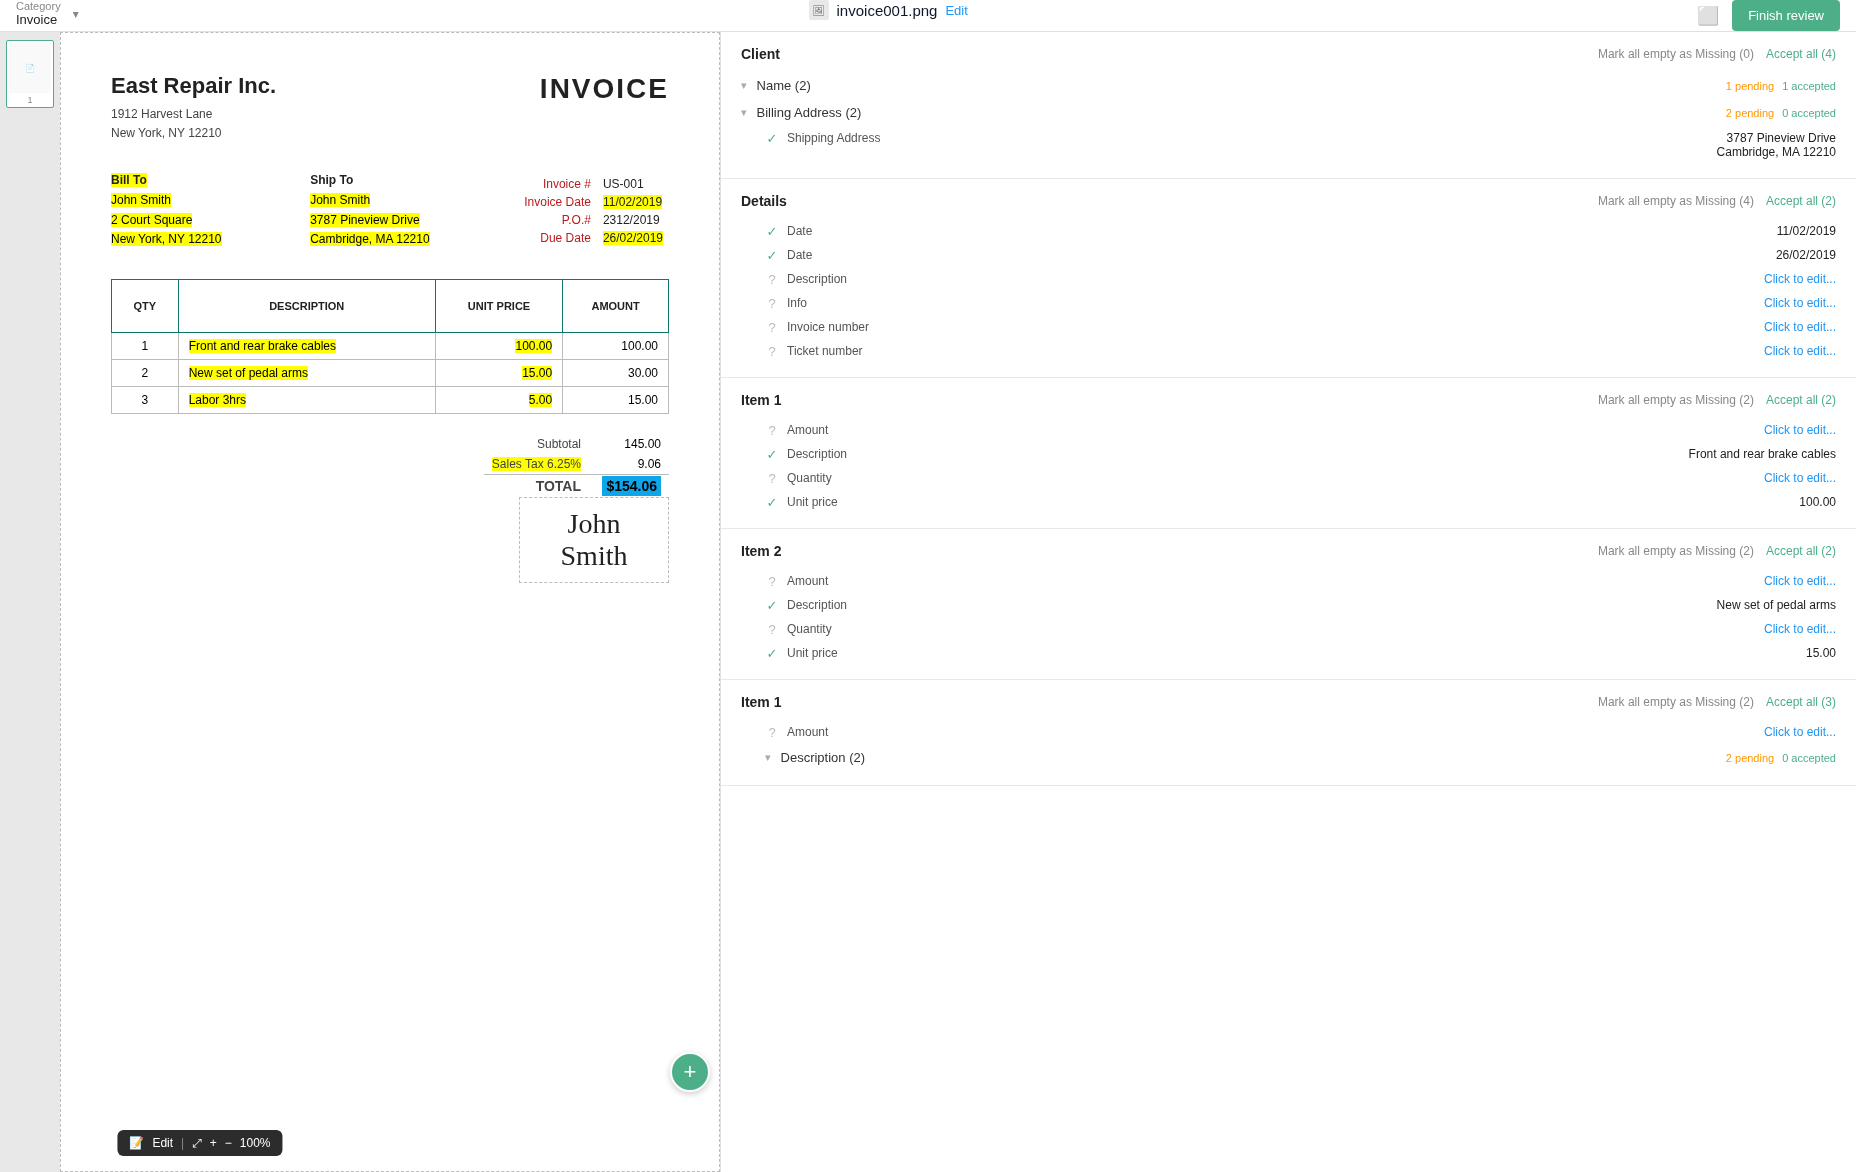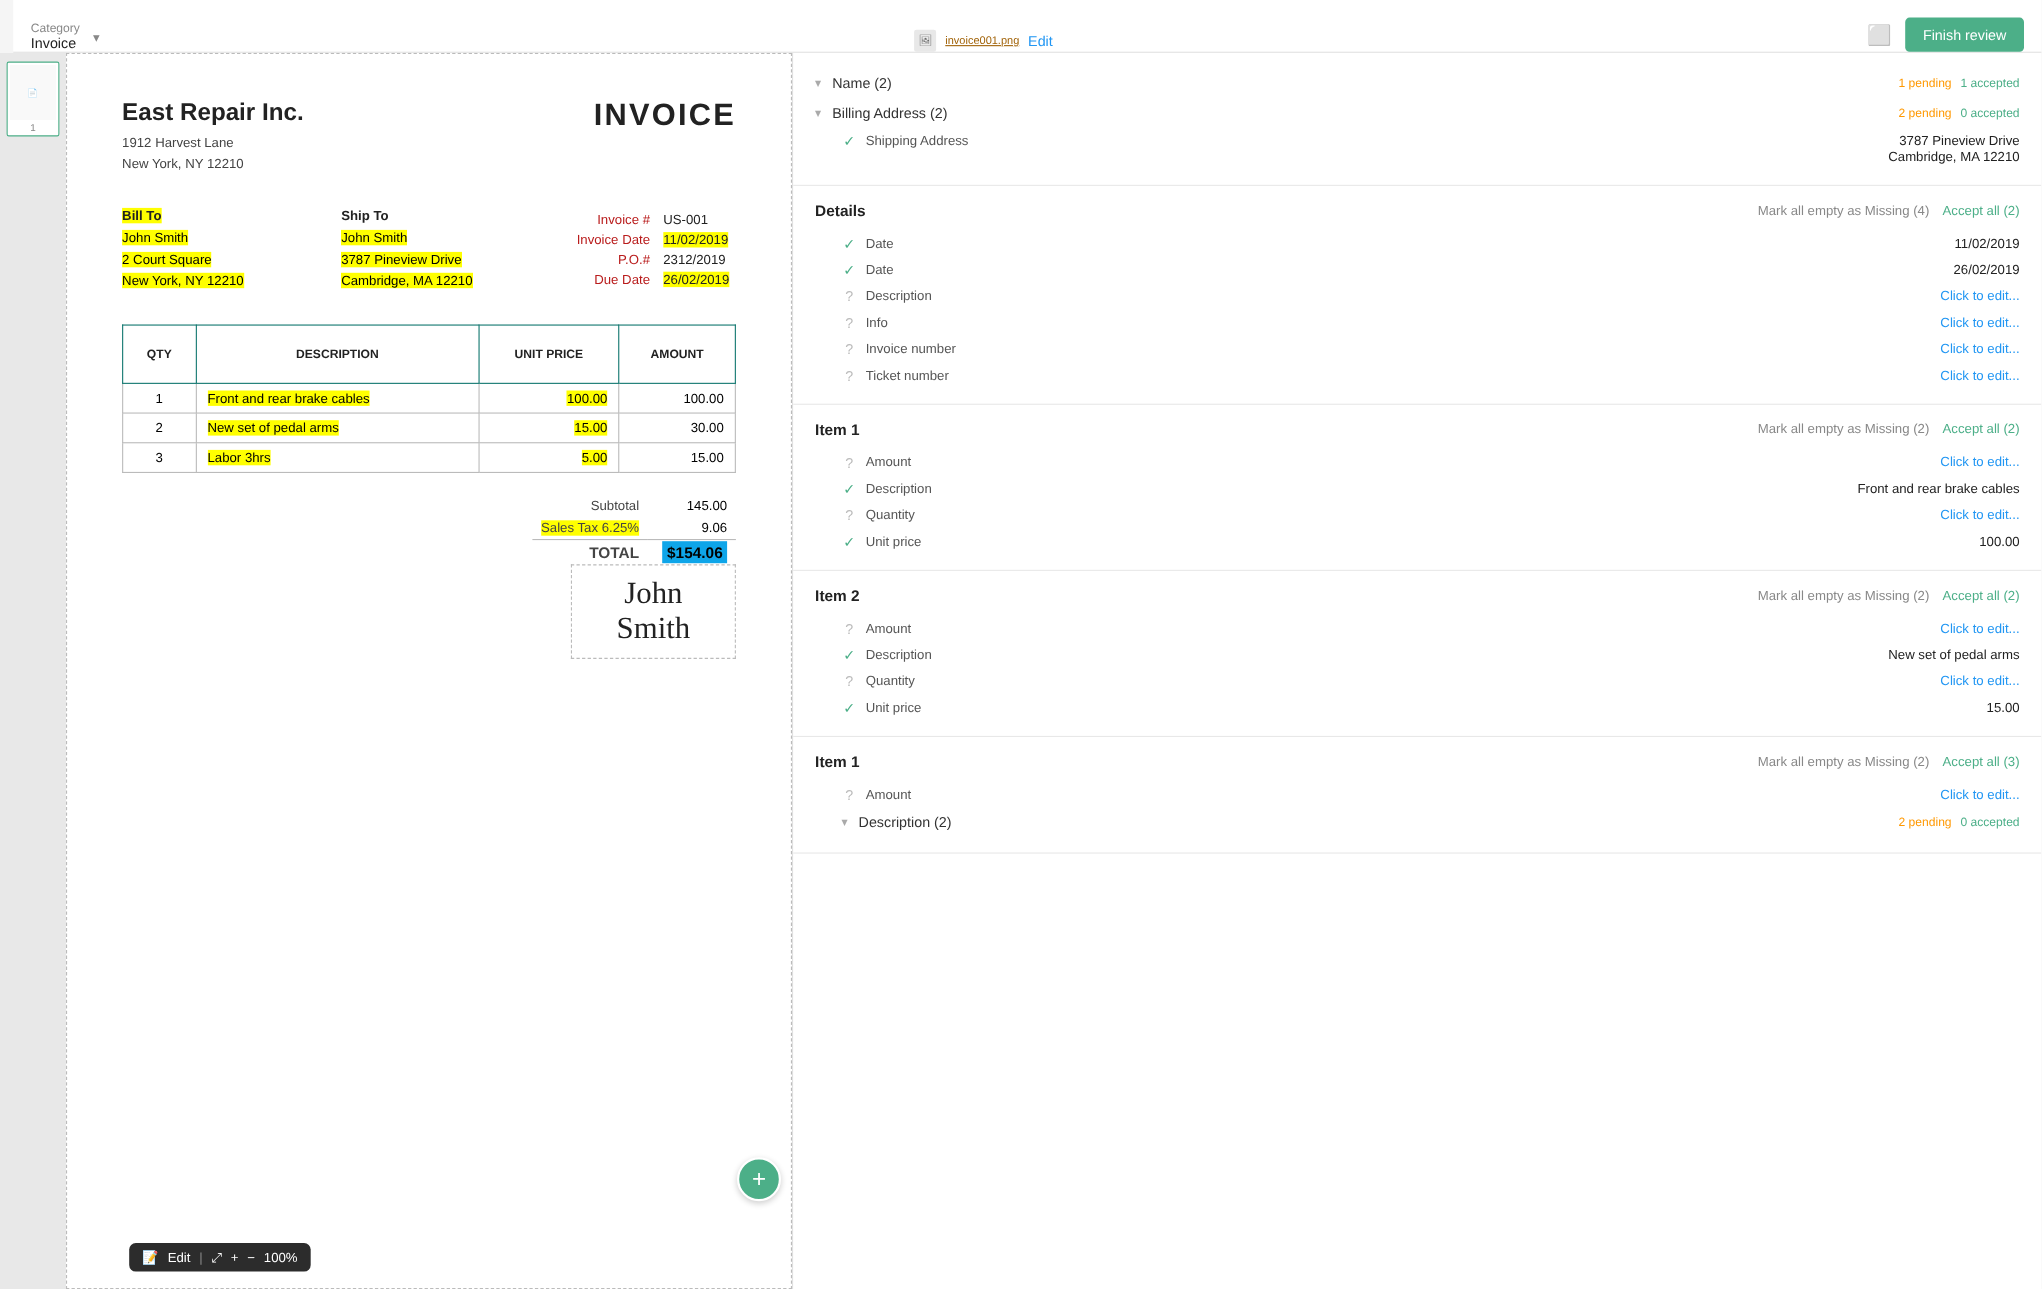--- a/index.html
+++ b/index.html
@@ -1,30 +1,30 @@
 <!DOCTYPE html>
 <html><head>
   <meta charset="utf-8">
   <style>
     * { box-sizing: border-box; margin: 0; padding: 0; }
     body { font-family: -apple-system, BlinkMacSystemFont, 'Segoe UI', Arial, sans-serif; font-size: 13px; background: #f5f5f5; display: flex; flex-direction: column; height: 100vh; overflow: hidden; }
 
     
     .top-bar {
-      display: flex; align-items: flex-end; justify-content: space-between;
-      height: 48px; background: #fff; border-bottom: 1px solid #e0e0e0;
-      padding: 0 16px; flex-shrink: 0; margin-left: 12px;
+      display: flex; align-items: flex-start; justify-content: space-between;
+      height: 32px; background: #fff; border-bottom: 1px solid #e0e0e0;
+      padding: 0 16px; flex-shrink: 0;
     }
     .top-bar-left { display: flex; align-items: center; gap: 8px; }
     .category-label { font-size: 11px; color: #888; }
     .category-value { font-size: 13px; color: #222; font-weight: 500; }
     .dropdown-arrow { color: #888; font-size: 12px; margin-left: 4px; }
     .top-bar-center { display: flex; align-items: center; gap: 8px; }
     .file-icon { width: 20px; height: 20px; background: #e8e8e8; border-radius: 2px; display: flex; align-items: center; justify-content: center; font-size: 10px; color: #666; }
-    .filename { font-size: 10px; color: #a16207; text-decoration: underline; }
+    .filename { font-size: 15px; color: #0f172a; }
     .edit-link { color: #2196f3; font-size: 13px; cursor: pointer; }
     .top-bar-right { display: flex; align-items: center; gap: 12px; }
     .monitor-icon { color: #666; font-size: 18px; }
     .finish-review-btn {
       background: #4caf88; color: #fff; border: none; border-radius: 4px;
       padding: 8px 16px; font-size: 13px; font-weight: 500; cursor: pointer;
     }
 
     
     .main-content { display: flex; flex: 1; overflow: hidden; }
@@ -317,20 +317,27 @@
       </div>
 
       <div class="add-btn" style="position:fixed;bottom:80px;left:670px;">+</div>
 
     </div>
   </div>
 
   <div class="right-panel">
 
     <div class="right-section">
+      <div class="section-header">
+        <span class="section-title">Client</span>
+        <div class="section-actions">
+          <span class="mark-missing">Mark all empty as Missing (0)</span>
+          <span class="accept-all-btn">Accept all (4)</span>
+        </div>
+      </div>
 
       <div class="field-group">
         <div class="field-group-header">
           <span class="field-group-title">
             <span class="chevron-icon">▾</span>
             <span>Name (2)</span>
           </span>
           <div class="field-group-badges">
             <span class="badge-pending">1 pending</span>
             <span class="badge-accepted">1 accepted</span>

